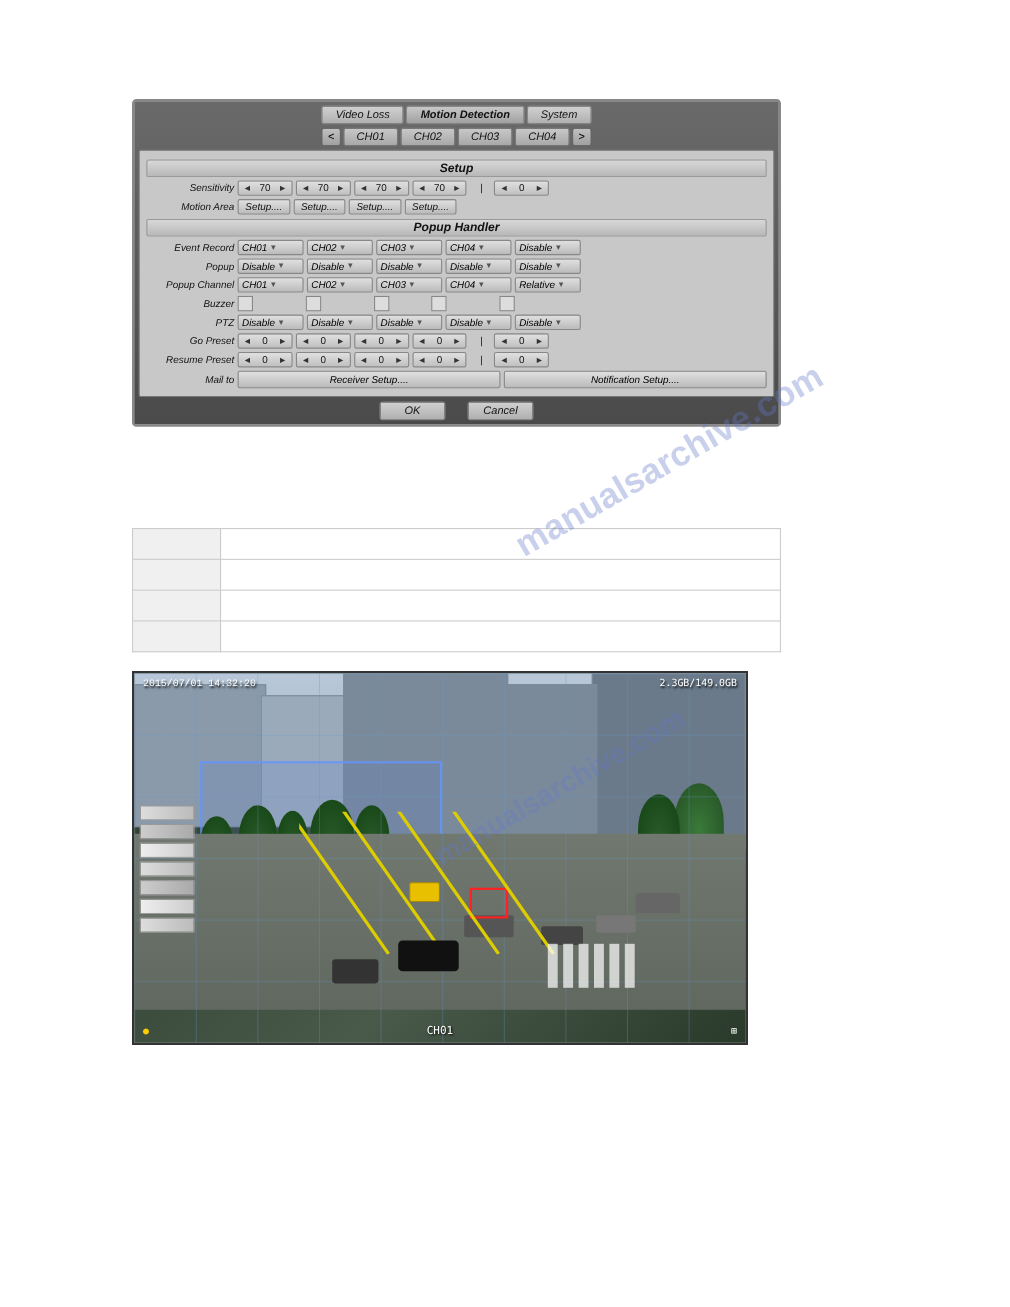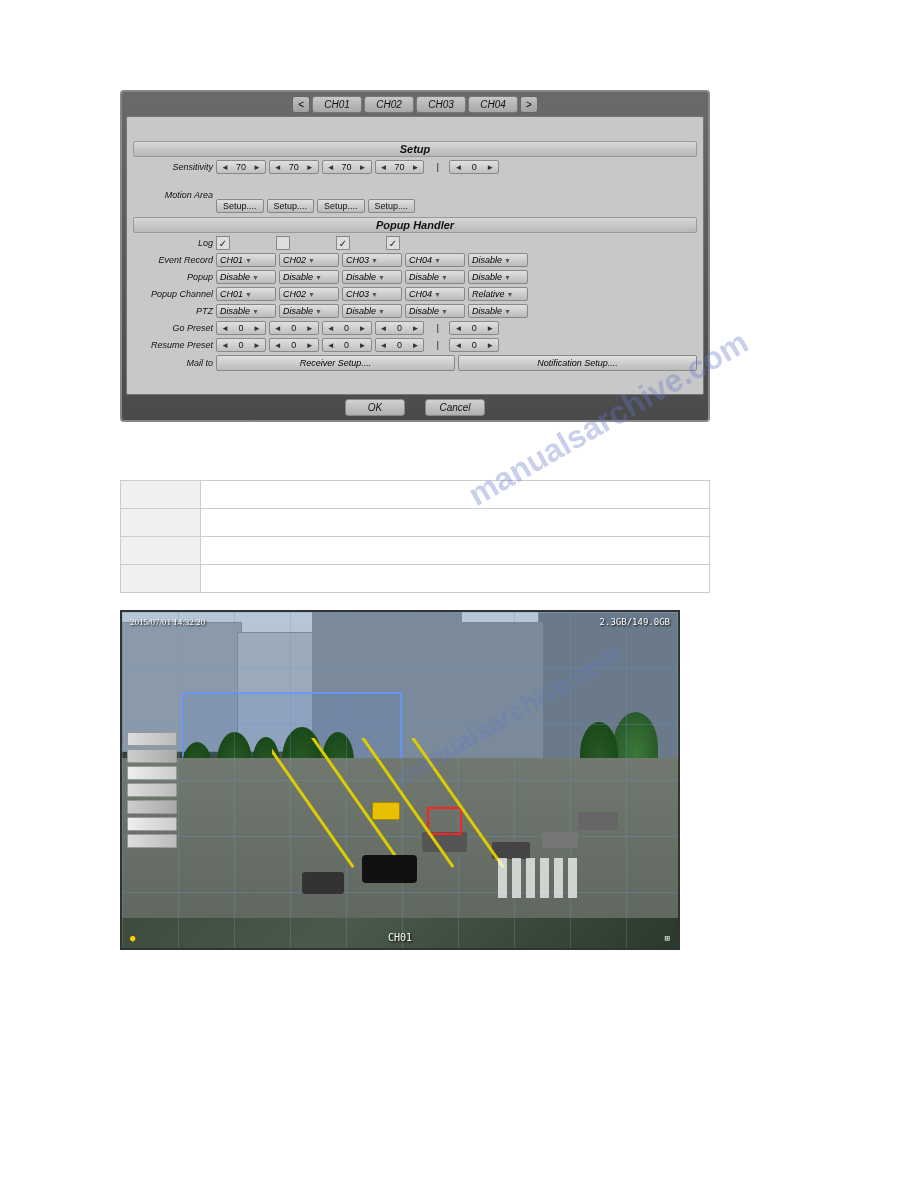--- a/index.html
+++ b/index.html
@@ -90,21 +90,21 @@
       color: #111;
       min-width: 50px;
       text-align: center;
     }
 
     
     .inner-panel {
       background: #c8c8c8;
       border: 1px solid #777;
       border-radius: 2px;
-      padding: 20px 6px;
+      padding: 4px 6px;
     }
 
     .section-header {
       text-align: center;
       font-size: 11px;
       font-style: italic;
       font-weight: bold;
       color: #111;
       margin: 4px 0 3px;
       background: linear-gradient(180deg, #d8d8d8, #b8b8b8);
@@ -158,23 +158,23 @@
       text-align: center;
       color: #111;
     }
 
     .setup-btn {
       background: linear-gradient(180deg, #e0e0e0, #bbb);
       border: 1px solid #888;
       border-radius: 2px;
       padding: 1px 6px;
       font-size: 9px;
+      font-style: italic;
       cursor: pointer;
       color: #111;
-      margin-top: 22px;
     }
 
     .checkbox-cell {
       width: 14px;
       height: 14px;
       background: #ddd;
       border: 1px solid #888;
       display: inline-flex;
       align-items: center;
       justify-content: center;
@@ -338,21 +338,21 @@
       background: transparent;
     }
 
     
     .cam-hud-tl {
       position: absolute;
       top: 5px;
       left: 8px;
       color: #ffffff;
       font-size: 9px;
-      font-family: Liberation Serif, serif;
+      font-family: Liberation Mono, monospace;
       text-shadow: 1px 1px 2px #000;
     }
 
     .cam-hud-tr {
       position: absolute;
       top: 5px;
       right: 8px;
       color: #ffffff;
       font-size: 9px;
       font-family: monospace;
@@ -399,20 +399,25 @@
 </head>
 <body>
 
 <div class="watermark" style="top: 400px; left: 450px;">manualsarchive.com</div>
 <div class="watermark" style="top: 700px; left: 380px; font-size: 26px;">manualsarchive.com</div>
 
 <div class="event-setup-wrapper">
 
   <div class="event-panel">
 
+    <div class="tab-row">
+      <button class="tab-btn">Video Loss</button>
+      <button class="tab-btn active">Motion Detection</button>
+      <button class="tab-btn">System</button>
+    </div>
 
     <div class="channel-row">
       <button class="ch-nav-btn">&lt;</button>
       <div class="ch-label">CH01</div>
       <div class="ch-label">CH02</div>
       <div class="ch-label">CH03</div>
       <div class="ch-label">CH04</div>
       <button class="ch-nav-btn">&gt;</button>
     </div>
 
@@ -456,103 +461,105 @@
         <span class="row-label">Motion Area</span>
         <button class="setup-btn">Setup....</button>
         <button class="setup-btn">Setup....</button>
         <button class="setup-btn">Setup....</button>
         <button class="setup-btn">Setup....</button>
       </div>
 
 
       <div class="section-header">Popup Handler</div>
 
-      <div class="form-row">
-        <span class="row-label">Log</span>
-        <div class="checkbox-cell checked"></div>
-        <div style="width:40px"></div>
+
+      <div class="form-row">
+        <span class="row-label">Event Record</span>
+        <div class="dropdown">
+          <span>CH01</span>
+          <span class="dropdown-arrow">▼</span>
+        </div>
+        <div class="dropdown">
+          <span>CH02</span>
+          <span class="dropdown-arrow">▼</span>
+        </div>
+        <div class="dropdown">
+          <span>CH03</span>
+          <span class="dropdown-arrow">▼</span>
+        </div>
+        <div class="dropdown">
+          <span>CH04</span>
+          <span class="dropdown-arrow">▼</span>
+        </div>
+        <div class="dropdown">
+          <span>Disable</span>
+          <span class="dropdown-arrow">▼</span>
+        </div>
+      </div>
+
+      <div class="form-row">
+        <span class="row-label">Popup</span>
+        <div class="dropdown">
+          <span>Disable</span>
+          <span class="dropdown-arrow">▼</span>
+        </div>
+        <div class="dropdown">
+          <span>Disable</span>
+          <span class="dropdown-arrow">▼</span>
+        </div>
+        <div class="dropdown">
+          <span>Disable</span>
+          <span class="dropdown-arrow">▼</span>
+        </div>
+        <div class="dropdown">
+          <span>Disable</span>
+          <span class="dropdown-arrow">▼</span>
+        </div>
+        <div class="dropdown">
+          <span>Disable</span>
+          <span class="dropdown-arrow">▼</span>
+        </div>
+      </div>
+
+      <div class="form-row">
+        <span class="row-label">Popup Channel</span>
+        <div class="dropdown">
+          <span>CH01</span>
+          <span class="dropdown-arrow">▼</span>
+        </div>
+        <div class="dropdown">
+          <span>CH02</span>
+          <span class="dropdown-arrow">▼</span>
+        </div>
+        <div class="dropdown">
+          <span>CH03</span>
+          <span class="dropdown-arrow">▼</span>
+        </div>
+        <div class="dropdown">
+          <span>CH04</span>
+          <span class="dropdown-arrow">▼</span>
+        </div>
+        <div class="dropdown">
+          <span>Relative</span>
+          <span class="dropdown-arrow">▼</span>
+        </div>
+      </div>
+
+      <div class="form-row">
+        <span class="row-label">Buzzer</span>
         <div class="checkbox-cell"></div>
-        <div style="width:40px"></div>
-        <div class="checkbox-cell checked"></div>
-        <div style="width:30px"></div>
-        <div class="checkbox-cell checked"></div>
-      </div>
-
-      <div class="form-row">
-        <span class="row-label">Event Record</span>
-        <div class="dropdown">
-          <span>CH01</span>
-          <span class="dropdown-arrow">▼</span>
-        </div>
-        <div class="dropdown">
-          <span>CH02</span>
-          <span class="dropdown-arrow">▼</span>
-        </div>
-        <div class="dropdown">
-          <span>CH03</span>
-          <span class="dropdown-arrow">▼</span>
-        </div>
-        <div class="dropdown">
-          <span>CH04</span>
-          <span class="dropdown-arrow">▼</span>
-        </div>
-        <div class="dropdown">
-          <span>Disable</span>
-          <span class="dropdown-arrow">▼</span>
-        </div>
-      </div>
-
-      <div class="form-row">
-        <span class="row-label">Popup</span>
-        <div class="dropdown">
-          <span>Disable</span>
-          <span class="dropdown-arrow">▼</span>
-        </div>
-        <div class="dropdown">
-          <span>Disable</span>
-          <span class="dropdown-arrow">▼</span>
-        </div>
-        <div class="dropdown">
-          <span>Disable</span>
-          <span class="dropdown-arrow">▼</span>
-        </div>
-        <div class="dropdown">
-          <span>Disable</span>
-          <span class="dropdown-arrow">▼</span>
-        </div>
-        <div class="dropdown">
-          <span>Disable</span>
-          <span class="dropdown-arrow">▼</span>
-        </div>
-      </div>
-
-      <div class="form-row">
-        <span class="row-label">Popup Channel</span>
-        <div class="dropdown">
-          <span>CH01</span>
-          <span class="dropdown-arrow">▼</span>
-        </div>
-        <div class="dropdown">
-          <span>CH02</span>
-          <span class="dropdown-arrow">▼</span>
-        </div>
-        <div class="dropdown">
-          <span>CH03</span>
-          <span class="dropdown-arrow">▼</span>
-        </div>
-        <div class="dropdown">
-          <span>CH04</span>
-          <span class="dropdown-arrow">▼</span>
-        </div>
-        <div class="dropdown">
-          <span>Relative</span>
-          <span class="dropdown-arrow">▼</span>
-        </div>
-      </div>
-
+        <div style="width:42px"></div>
+        <div class="checkbox-cell"></div>
+        <div style="width:42px"></div>
+        <div class="checkbox-cell"></div>
+        <div style="width:32px"></div>
+        <div class="checkbox-cell"></div>
+        <div style="width:42px"></div>
+        <div class="checkbox-cell"></div>
+      </div>
 
       <div class="form-row">
         <span class="row-label">PTZ</span>
         <div class="dropdown">
           <span>Disable</span>
           <span class="dropdown-arrow">▼</span>
         </div>
         <div class="dropdown">
           <span>Disable</span>
           <span class="dropdown-arrow">▼</span>

